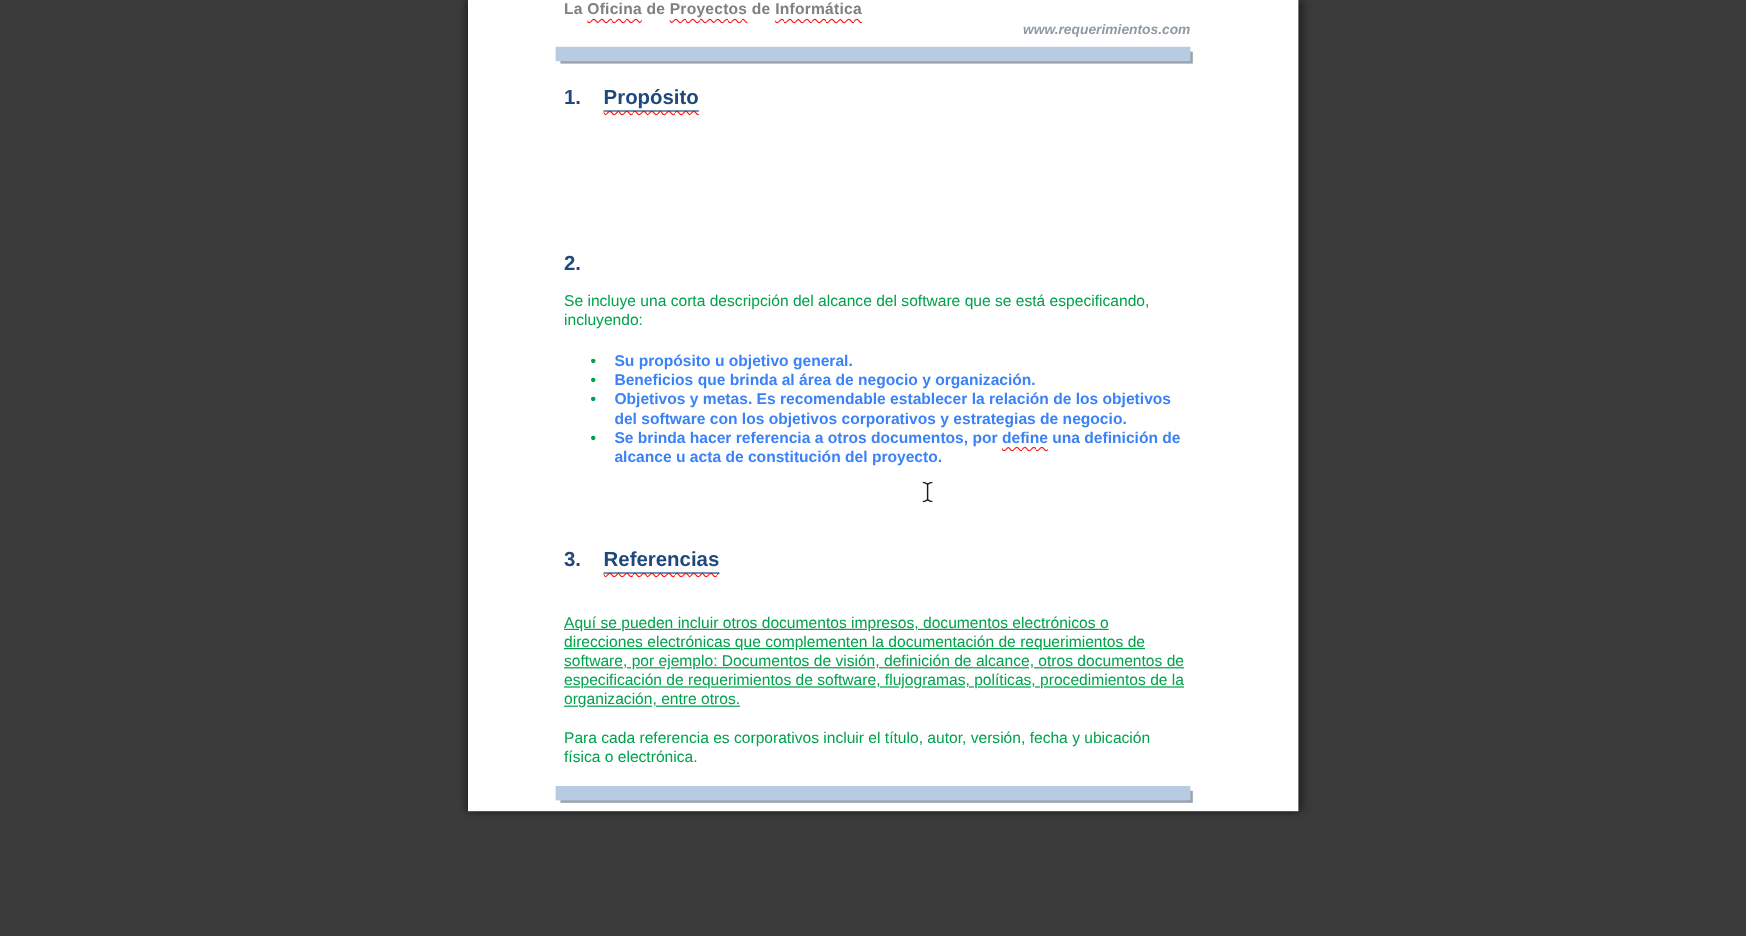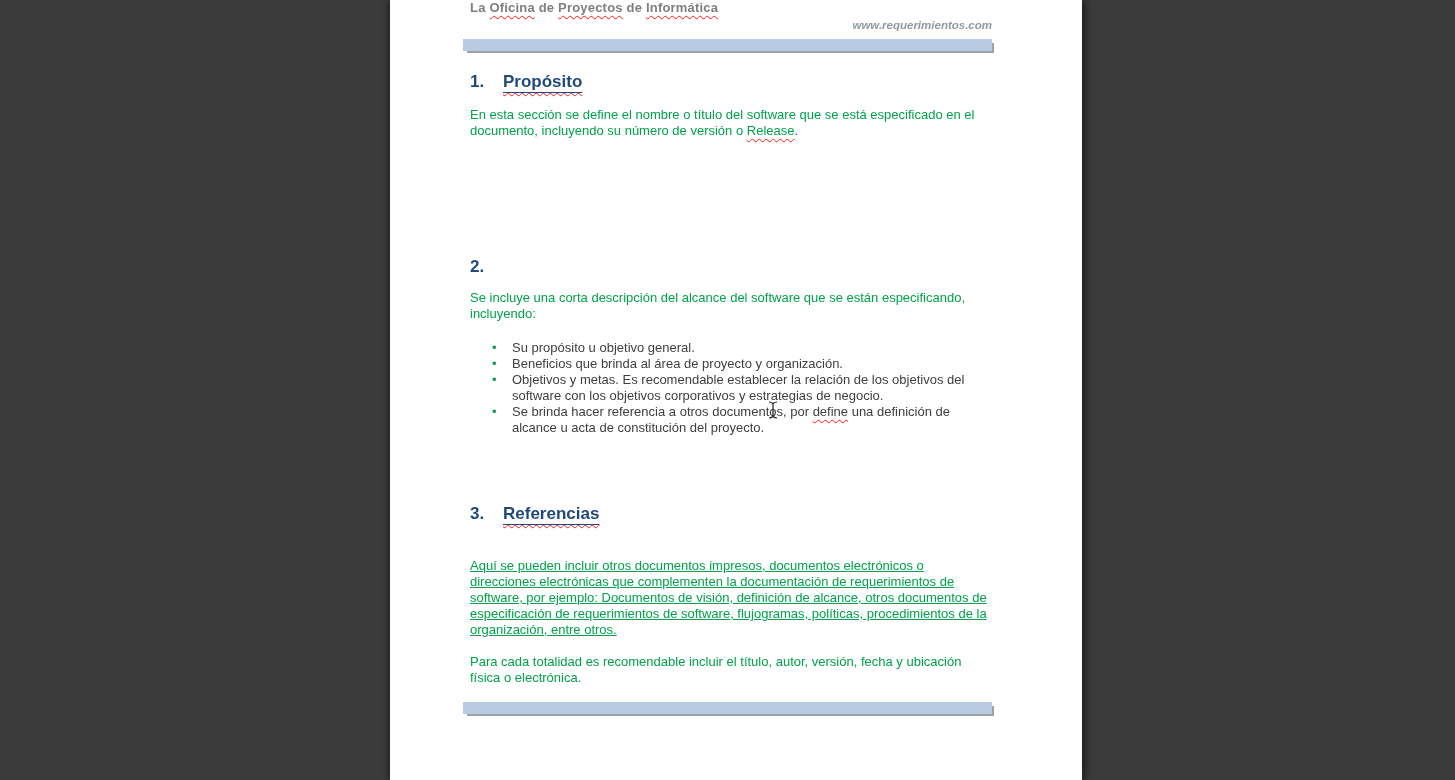--- a/index.html
+++ b/index.html
@@ -6,21 +6,21 @@
   html, body { margin: 0; padding: 0; }
   body {
     width: 1455px; height: 780px;
     background: #3b3b3b;
     font-family: "Liberation Sans", sans-serif;
     overflow: hidden;
     position: relative;
   }
   .page {
     position: absolute; left: 390px; top: 0;
-    width: 692px; height: 780px;
+    width: 692px; height: 676px;
     background: #ffffff;
     box-shadow: 4px 0 7px rgba(0,0,0,0.45), -3px 0 5px rgba(0,0,0,0.30);
   }
   .content {
     position: relative;
     height: 100%;
     padding: 0 90px 0 80px;
     overflow: hidden;
   }
   .doc-header {
@@ -71,22 +71,22 @@
     text-decoration-color: #ff1a1a;
     text-decoration-thickness: 1px;
     text-underline-offset: 3px;
     text-decoration-skip-ink: none;
   }
   .sq-h { text-underline-offset: 5px; margin-top: 23px; }
   .bullets {
     margin: 18px 0 0 0;
     padding-left: 42px;
     list-style: none;
-    color: #404040;
-    font-size: 13px; line-height: 16px;
+    color: #3b82f6;
+    font-size: 13px; line-height: 16px; font-weight: bold;
   }
   .bullets li { position: relative; }
   .bullets li::before {
     content: "\2022";
     position: absolute; left: -20px;
     color: #00a24b;
   }
   .cursor {
     position: absolute;
     left: 378px; top: 401px;
@@ -106,44 +106,43 @@
 
     <div class="website">www.requerimientos.com</div>
 
     <div class="bar"></div>
 
     <div class="heading h1-block">
       <span class="h-num">1.</span>
       <span><span class="squiggle sq-h"><span class="u">Propósito</span></span></span>
     </div>
 
-    <div class="p p-a"><span>En esta sección se define el nombre o título del software que se está especificado en el documento, incluyendo su número de versión o </span><span class="squiggle">Release</span><span>.</span></div>
 
 
     <div class="heading h2-block">
       <span class="h-num">2.</span>
     </div>
 
-    <div class="p p-c">Se incluye una corta descripción del alcance del software que se están especificando, incluyendo:</div>
+    <div class="p p-c">Se incluye una corta descripción del alcance del software que se está especificando, incluyendo:</div>
 
     <ul class="bullets">
       <li>Su propósito u objetivo general.</li>
-      <li>Beneficios que brinda al área de proyecto y organización.</li>
+      <li>Beneficios que brinda al área de negocio y organización.</li>
       <li>Objetivos y metas. Es recomendable establecer la relación de los objetivos del software con los objetivos corporativos y estrategias de negocio.</li>
       <li><span>Se brinda hacer referencia a otros documentos, por </span><span class="squiggle">define</span><span> una definición de alcance u acta de constitución del proyecto.</span></li>
     </ul>
 
     <div class="heading h3-block">
       <span class="h-num">3.</span>
       <span><span class="squiggle sq-h"><span class="u">Referencias</span></span></span>
     </div>
 
     <div class="p p-d">Aquí se pueden incluir otros documentos impresos, documentos electrónicos o direcciones electrónicas que complementen la documentación de requerimientos de software, por ejemplo: Documentos de visión, definición de alcance, otros documentos de especificación de requerimientos de software, flujogramas, políticas, procedimientos de la organización, entre otros.</div>
 
-    <div class="p p-e">Para cada totalidad es recomendable incluir el título, autor, versión, fecha y ubicación física o electrónica.</div>
+    <div class="p p-e">Para cada referencia es corporativos incluir el título, autor, versión, fecha y ubicación física o electrónica.</div>
 
     <div class="bar bar-bottom"></div>
 
   </div>
 
   <div class="cursor">
     <svg width="10" height="18" viewBox="0 0 10 18">
       <path d="M1 1 C2.6 1 3.8 1.6 5 2.4 C6.2 1.6 7.4 1 9 1" stroke="#1a1a1a" stroke-width="1.2" fill="none"></path>
       <path d="M5 2.4 L5 15.6" stroke="#1a1a1a" stroke-width="1.2" fill="none"></path>
       <path d="M1 17 C2.6 17 3.8 16.4 5 15.6 C6.2 16.4 7.4 17 9 17" stroke="#1a1a1a" stroke-width="1.2" fill="none"></path>

